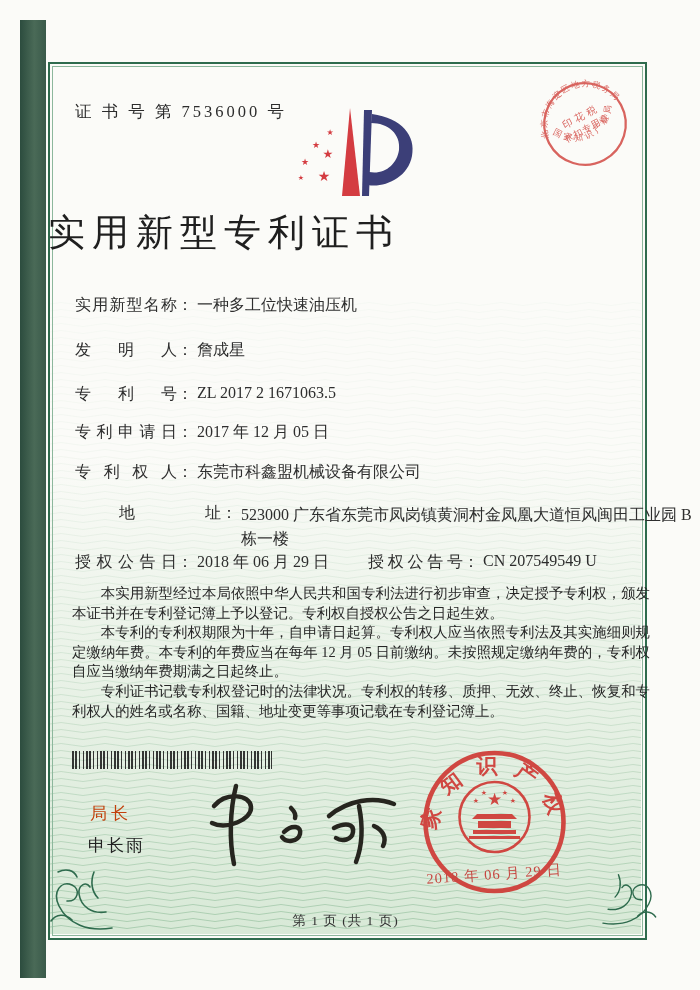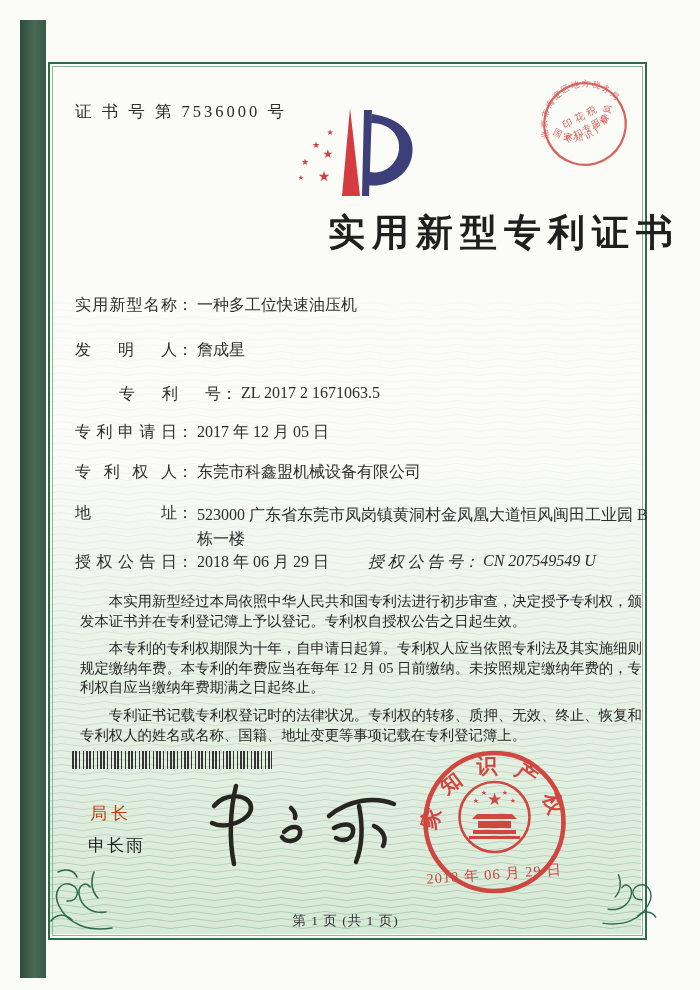--- a/index.html
+++ b/index.html
@@ -9,32 +9,32 @@
          background:linear-gradient(90deg,#2c4c3e,#4a6a57 55%,#3a5a4a);}
   .tint{position:absolute;left:50px;top:64px;width:591px;height:870px;
         background:linear-gradient(to bottom,rgba(231,241,229,0) 0%,rgba(231,241,229,0) 45%,
                    rgba(225,238,223,.5) 62%,rgba(214,232,213,.95) 100%);}
   .waves{position:absolute;left:50px;top:64px;}
   .frame{position:absolute;left:48px;top:62px;width:595px;height:874px;border:2px solid #2e6b4d;}
   .frame-inner{position:absolute;inset:2px;border:1px solid #8cb79c;}
   .flourish{position:absolute;stroke:#2e6b4d;fill:none;stroke-width:1.6;stroke-linecap:round;}
   .certno{position:absolute;left:75px;top:101px;font-size:16.5px;letter-spacing:3px;color:#2c2c2c;}
   .logo{position:absolute;left:272px;top:106px;}
-  .title{position:absolute;left:48px;width:595px;top:208px;text-align:right;
-         font-size:37px;font-weight:700;letter-spacing:7px;color:#1f1f1f;margin-left:37px;}
+  .title{position:absolute;left:48px;width:595px;top:208px;text-align:left;
+         font-size:37px;font-weight:400;letter-spacing:7px;color:#1f1f1f;}
   .field{position:absolute;left:75px;font-size:16px;color:#2e2e2e;white-space:nowrap;}
   .flabel{display:inline-block;width:102px;text-align:justify;text-align-last:justify;vertical-align:top;}
   .fcolon{display:inline-block;vertical-align:top;}
   .fvalue{display:inline-block;margin-left:4px;vertical-align:top;}
   .fvalue.wrap{white-space:normal;width:452px;line-height:24px;}
   .grant-right{position:absolute;left:368px;font-size:16px;white-space:nowrap;}
   .grant-right .flabel{width:95px;}
   .bodytext{position:absolute;left:72px;top:584px;width:578px;font-size:14.4px;line-height:19.6px;
             color:#262626;font-weight:500;text-align:justify;}
-  .bodytext p{margin:8px;text-indent:2em;}
+  .bodytext p{margin:0;text-indent:2em;}
   .barcode{position:absolute;left:72px;top:751px;width:200px;height:18px;opacity:.88;
            background:repeating-linear-gradient(90deg,#1c1c1c 0 2px,transparent 2px 3px,
              #1c1c1c 3px 5px,transparent 5px 7px,#1c1c1c 7px 8px,transparent 8px 11px,
              #1c1c1c 11px 12px,transparent 12px 14px);}
   .sig-title{position:absolute;left:90px;top:802px;font-size:17px;letter-spacing:4px;color:#c2410c;
              font-family:"Liberation Sans","DejaVu Sans",sans-serif;}
   .sig-name{position:absolute;left:88px;top:834px;font-size:17px;letter-spacing:2px;color:#222;
             font-family:"Liberation Sans","DejaVu Sans",sans-serif;}
   .signature{position:absolute;left:196px;top:780px;}
   .seal{position:absolute;left:412px;top:741px;opacity:.92;}
@@ -195,37 +195,37 @@
   </svg>
 
   <div class="title">实用新型专利证书</div>
 
   <div class="field" style="top:295px;">
     <span class="flabel">实用新型名称</span><span class="fcolon">：</span><span class="fvalue">一种多工位快速油压机</span>
   </div>
   <div class="field" style="top:340px;">
     <span class="flabel">发明人</span><span class="fcolon">：</span><span class="fvalue">詹成星</span>
   </div>
-  <div class="field" style="top:384px;margin-left:44px;">
+  <div class="field" style="top:384px;">
     <span class="flabel">专利号</span><span class="fcolon">：</span><span class="fvalue">ZL 2017 2 1671063.5</span>
   </div>
   <div class="field" style="top:422px;font-family:Liberation Serif, serif;">
     <span class="flabel">专利申请日</span><span class="fcolon">：</span><span class="fvalue">2017 年 12 月 05 日</span>
   </div>
   <div class="field" style="top:462px;">
     <span class="flabel">专利权人</span><span class="fcolon">：</span><span class="fvalue">东莞市科鑫盟机械设备有限公司</span>
   </div>
-  <div class="field" style="top:503px;">
+  <div class="field" style="top:503px;margin-left:44px;">
     <span class="flabel">地址</span><span class="fcolon">：</span><span class="fvalue wrap">523000 广东省东莞市凤岗镇黄洞村金凤凰大道恒风闽田工业园 B 栋一楼</span>
   </div>
 
   <div class="field" style="top:552px;">
     <span class="flabel">授权公告日</span><span class="fcolon">：</span><span class="fvalue">2018 年 06 月 29 日</span>
   </div>
-  <div class="grant-right" style="top:552px;font-style:italic;">
+  <div class="grant-right" style="top:552px;">
     <span class="flabel">授权公告号</span><span class="fcolon">：</span><span class="fvalue">CN 207549549 U</span>
   </div>
 
   <div class="bodytext">
     <p>本实用新型经过本局依照中华人民共和国专利法进行初步审查，决定授予专利权，颁发本证书并在专利登记簿上予以登记。专利权自授权公告之日起生效。</p>
     <p>本专利的专利权期限为十年，自申请日起算。专利权人应当依照专利法及其实施细则规定缴纳年费。本专利的年费应当在每年 12 月 05 日前缴纳。未按照规定缴纳年费的，专利权自应当缴纳年费期满之日起终止。</p>
     <p>专利证书记载专利权登记时的法律状况。专利权的转移、质押、无效、终止、恢复和专利权人的姓名或名称、国籍、地址变更等事项记载在专利登记簿上。</p>
   </div>
 
   <div class="barcode"></div>

